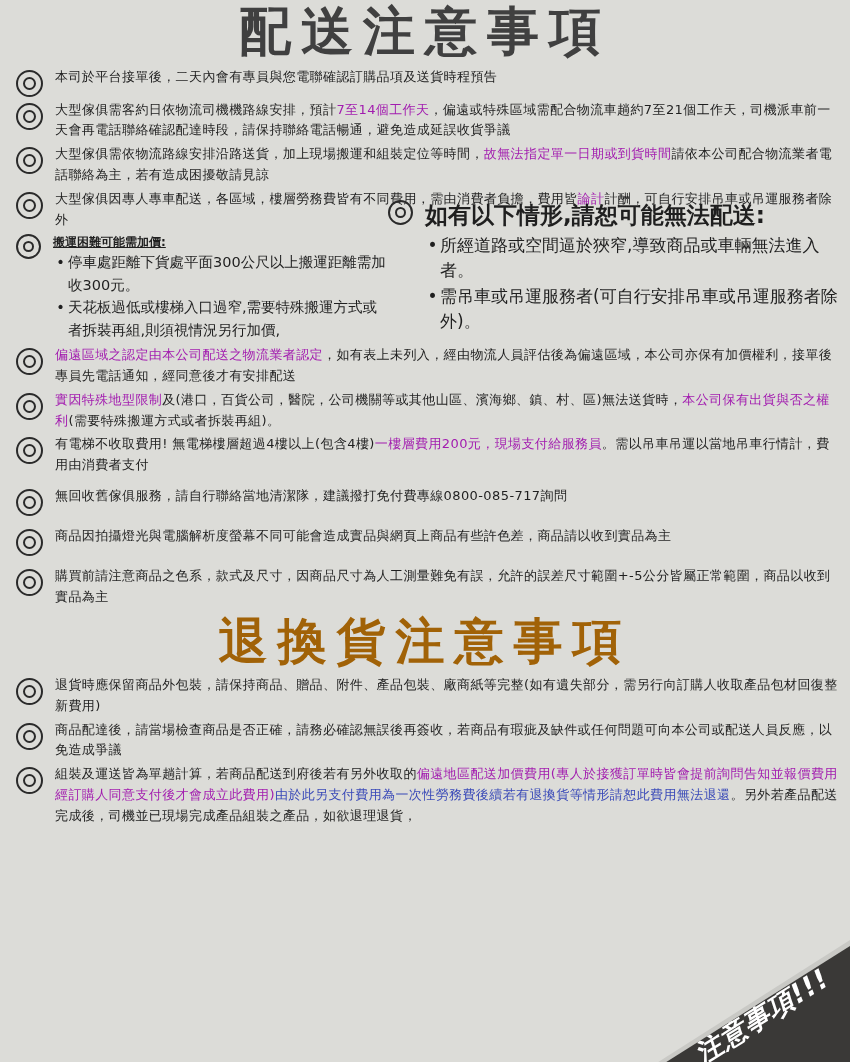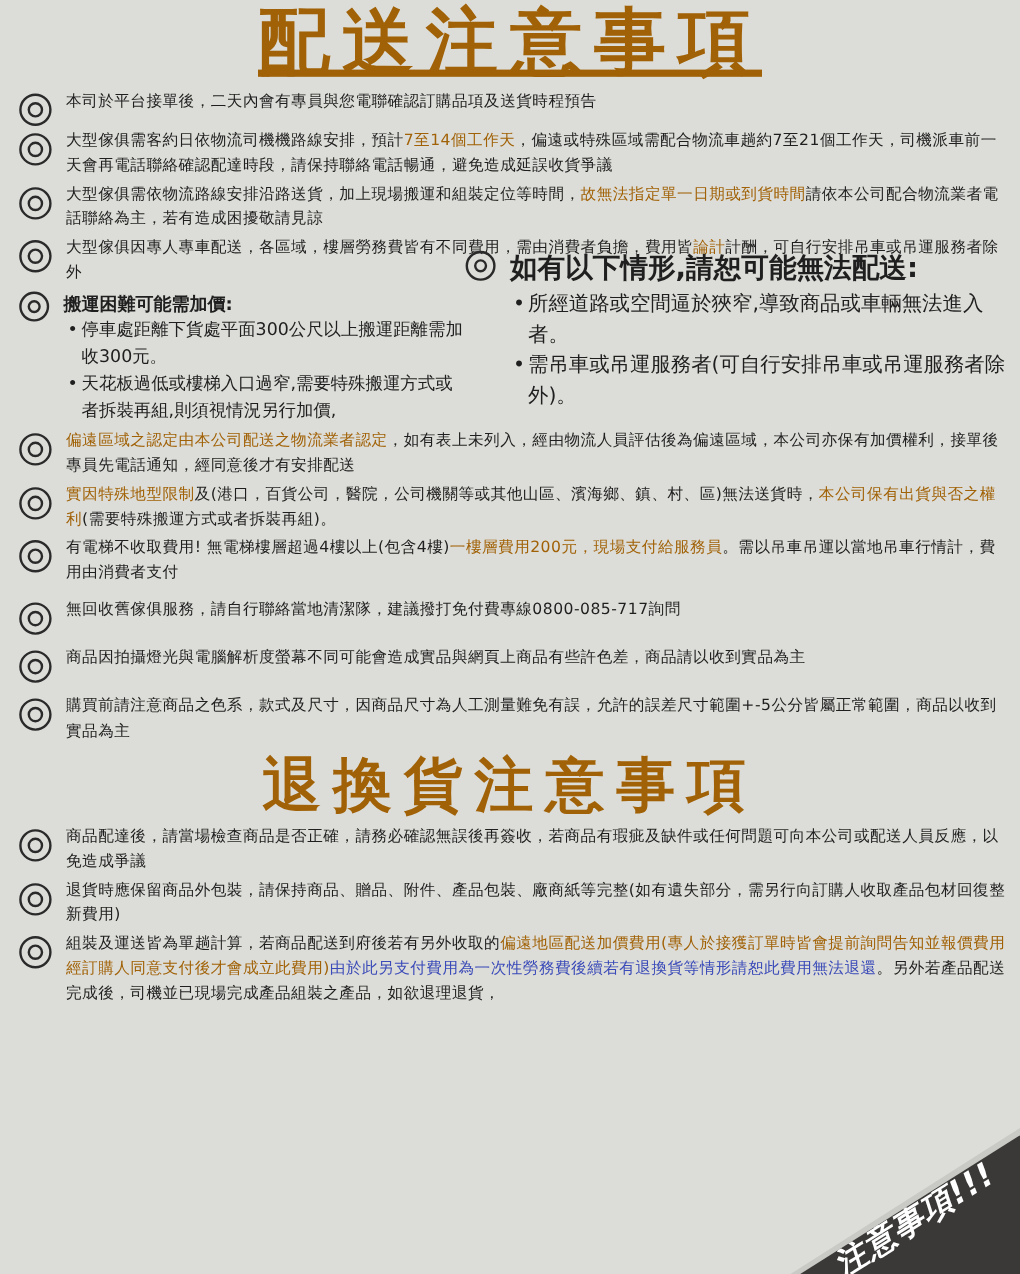--- a/index.html
+++ b/index.html
@@ -12,21 +12,21 @@
     position: relative;
   }
   .page { position: relative; width: 850px; height: 1062px; }
 
   .notice-title {
     text-align: center;
     font-weight: bold;
     letter-spacing: 10px;
     line-height: 1.05;
   }
-  .red-title   { color: #a16207; font-size: 60px; margin: 4px 0 8px 0; text-decoration: underline; }
+  .red-title   { color: #404040; font-size: 52px; margin: 4px 0 8px 0; }
   .blue-title  { color: #a16207; font-size: 49px; margin: 8px 0 8px 0; }
 
   .item {
     display: flex;
     align-items: flex-start;
     margin: 3px 0;
     padding: 0 10px 0 16px;
   }
   .item.gap { margin-top: 10px; }
 
@@ -42,32 +42,32 @@
   }
   .bullet-inner {
     width: 13px; height: 13px;
     border: 2.5px solid #2a2a2a;
     border-radius: 50%;
     box-sizing: border-box;
   }
 
   .itext { font-size: 13px; line-height: 1.6; letter-spacing: 0.4px; }
   .seg-k { color: #1f1f1f; }
-  .seg-r { color: #a16207; }
+  .seg-r { color: #a21caf; }
   .seg-b { color: #3a4ab8; }
 
   
   .columns { display: flex; padding: 0 6px 0 16px; margin: 2px 0 4px 0; }
   .col { display: flex; align-items: flex-start; }
   .col-left  { width: 372px; flex: 0 0 auto; }
   .col-right { flex: 1 1 auto; margin-top: -34px; }
   .col .bullet { margin-top: 1px; width: 25px; height: 25px; }
   .col .bullet-inner { width: 11px; height: 11px; }
   .col-heading { font-weight: bold; }
-  .col-left  .col-heading { font-size: 15px; line-height: 1.5; }
+  .col-left  .col-heading { font-size: 12px; line-height: 1.5; text-decoration: underline; }
   .col-right .col-heading { font-size: 23px; line-height: 1.45; }
   .subline { display: flex; align-items: flex-start; }
   .col-left  .subline { font-size: 14.5px; line-height: 1.55; }
   .col-right .subline { font-size: 17px;   line-height: 1.5; }
   .dot { width: 15px; flex: 0 0 auto; text-align: center; }
   .dot.empty { visibility: hidden; }
 
   
   .corner-edge {
     position: absolute; right: 0; bottom: 0;
@@ -197,27 +197,27 @@
       </div>
     </div>
 
   <h1 class="notice-title blue-title">退換貨注意事項</h1>
 
   <div id="returns-list">
       <div class="item">
         <div class="bullet">
           <div class="bullet-inner"></div>
         </div>
+        <div class="itext"><span class="seg-k">退貨時應保留商品外包裝，請保持商品、贈品、附件、產品包裝、廠商紙等完整(如有遺失部分，需另行向訂購人收取產品包材回復整新費用)</span></div>
+      </div>
+      <div class="item">
+        <div class="bullet">
+          <div class="bullet-inner"></div>
+        </div>
         <div class="itext"><span class="seg-k">商品配達後，請當場檢查商品是否正確，請務必確認無誤後再簽收，若商品有瑕疵及缺件或任何問題可向本公司或配送人員反應，以免造成爭議</span></div>
-      </div>
-      <div class="item">
-        <div class="bullet">
-          <div class="bullet-inner"></div>
-        </div>
-        <div class="itext"><span class="seg-k">退貨時應保留商品外包裝，請保持商品、贈品、附件、產品包裝、廠商紙等完整(如有遺失部分，需另行向訂購人收取產品包材回復整新費用)</span></div>
       </div>
       <div class="item">
         <div class="bullet">
           <div class="bullet-inner"></div>
         </div>
         <div class="itext"><span class="seg-k">組裝及運送皆為單趟計算，若商品配送到府後若有另外收取的</span><span class="seg-r">偏遠地區配送加價費用(專人於接獲訂單時皆會提前詢問告知並報價費用經訂購人同意支付後才會成立此費用)</span><span class="seg-b">由於此另支付費用為一次性勞務費後續若有退換貨等情形請恕此費用無法退還</span><span class="seg-k">。另外若產品配送完成後，司機並已現場完成產品組裝之產品，如欲退理退貨，</span></div>
       </div>
     </div>
 
   <div class="corner-edge">

